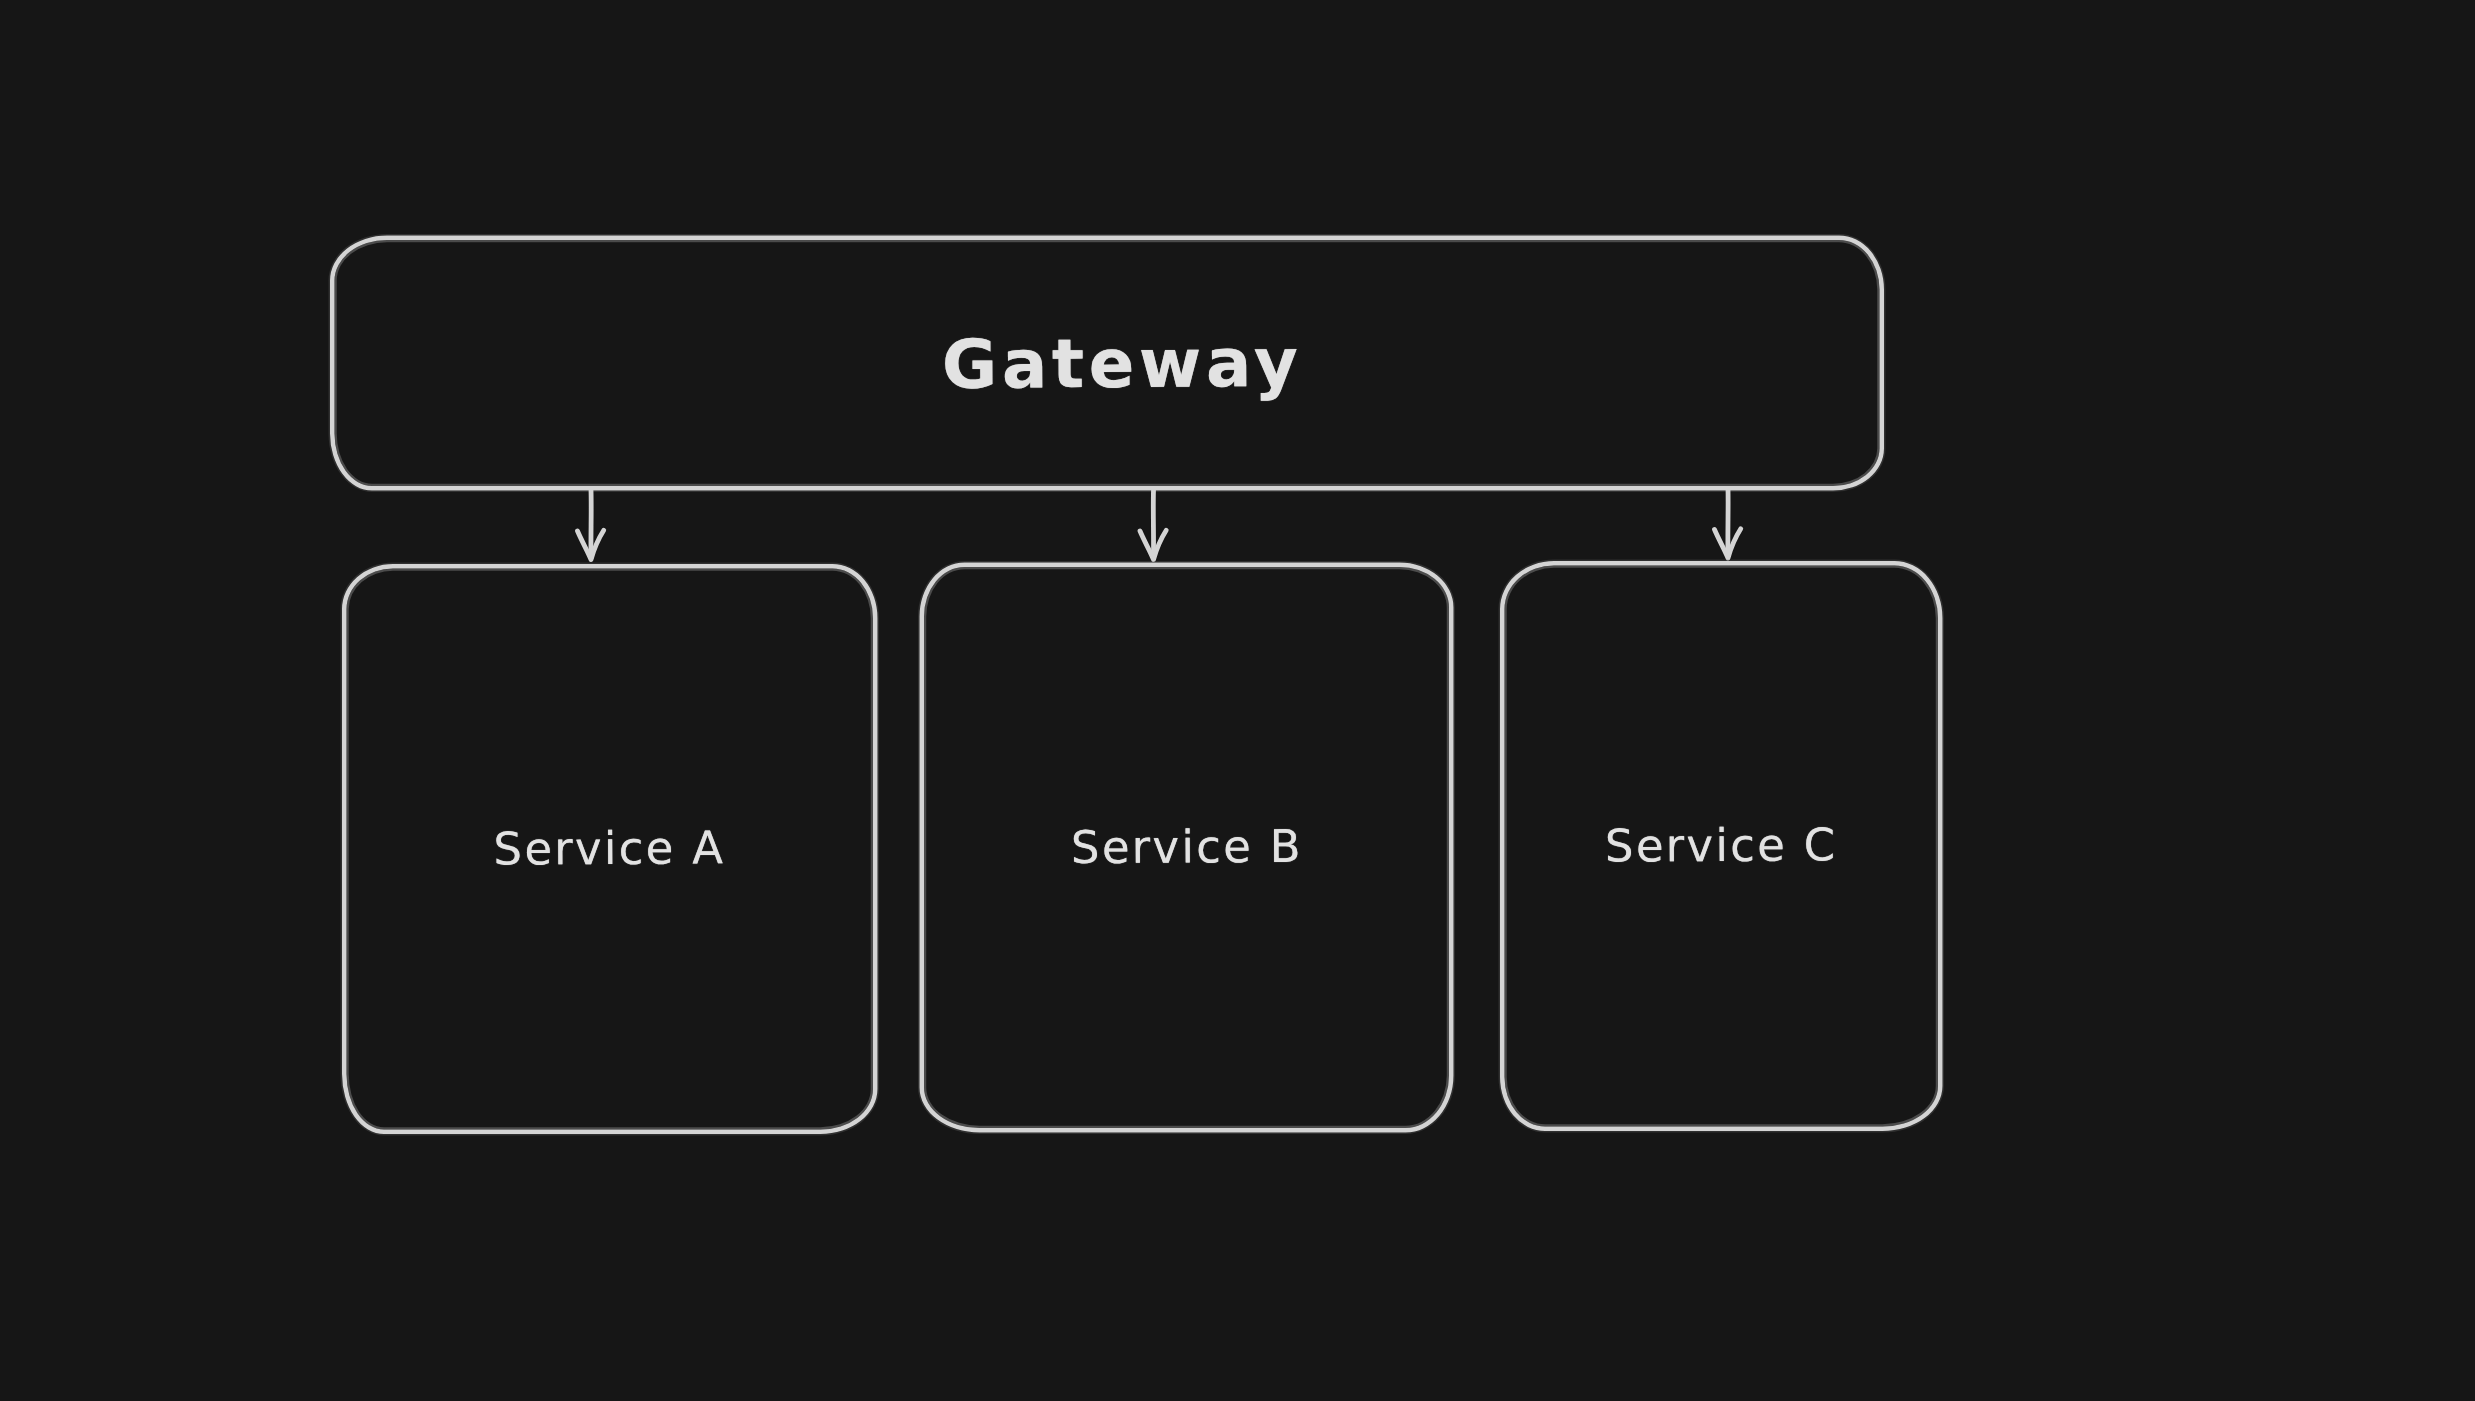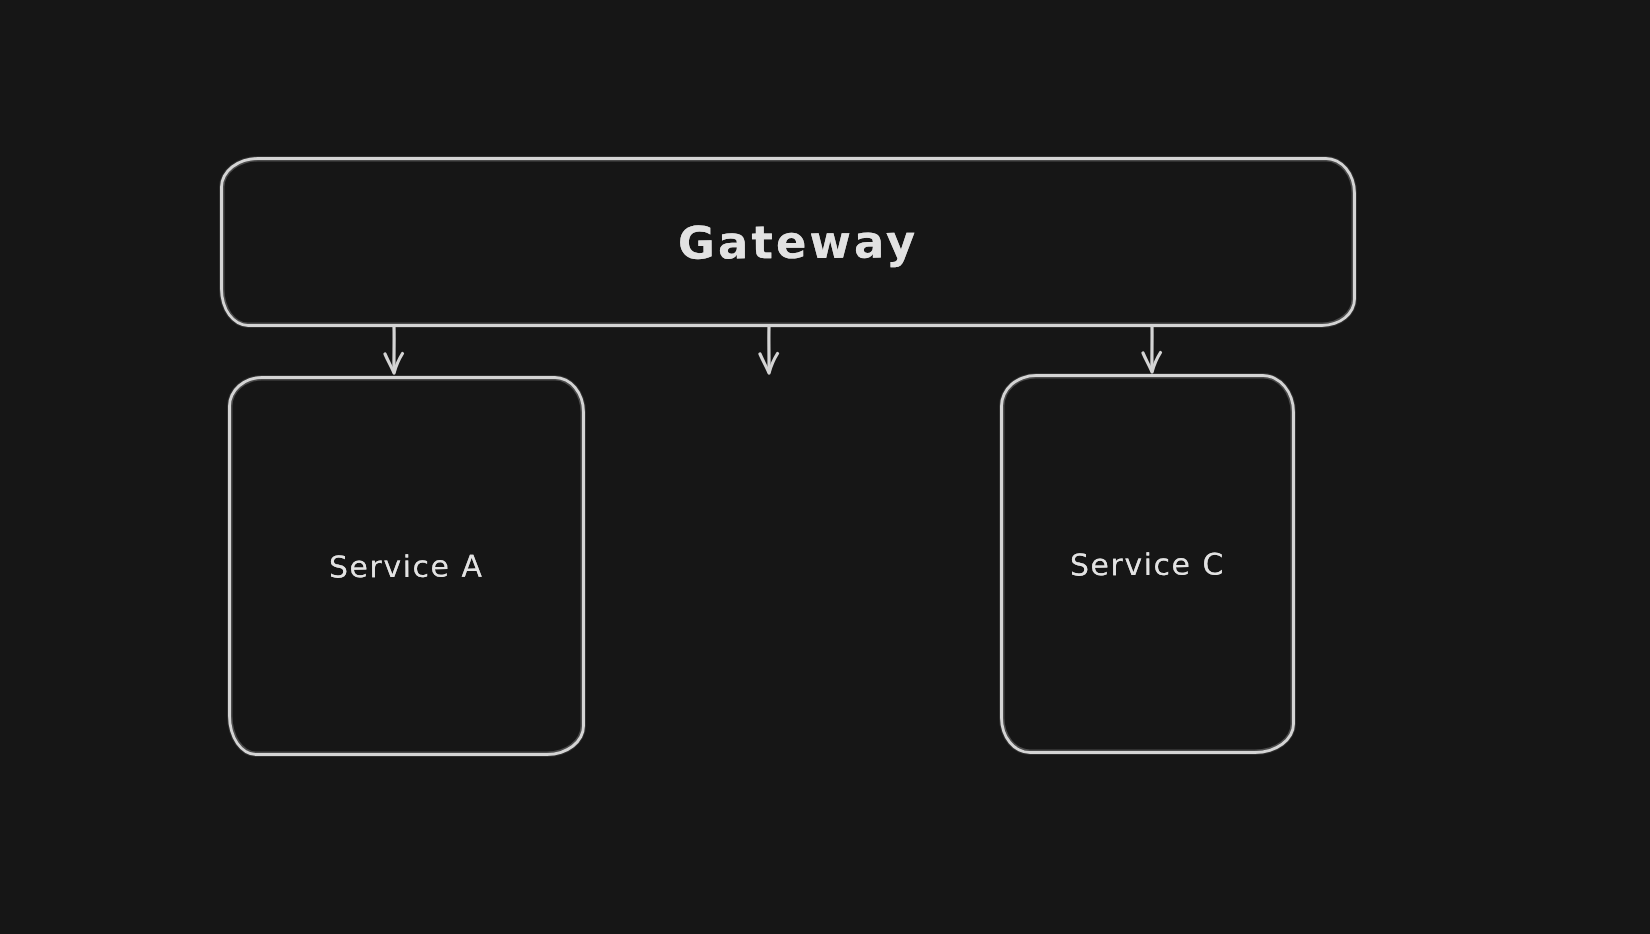--- a/index.html
+++ b/index.html
@@ -26,21 +26,21 @@
     background:transparent;
     display:flex;
     align-items:center;
     justify-content:center;
     box-shadow:
       inset 0 0 0 1.5px rgba(140,140,140,0.45),
       0 0 0 1px rgba(110,110,110,0.30);
   }
   
   .node-gateway{
-    left:220px;top:157px;width:1136px;height:170px;
+    left:220px;top:157px;width:1036px;height:170px;
     border-radius:38px 30px 34px 28px / 30px 36px 28px 38px;
     padding-left:20px;
   }
   .node-service-a{
     left:228px;top:376px;width:357px;height:380px;
     border-radius:34px 30px 38px 28px / 30px 36px 30px 40px;
   }
   .node-service-b{
     left:613px;top:375px;width:356px;height:380px;
     border-radius:30px 36px 32px 40px / 36px 30px 38px 30px;
@@ -107,18 +107,21 @@
     <svg viewBox="0 0 40 52" aria-hidden="true">
       <path d="M20 1 C20.3 14 19.7 30 20 46"></path>
       <path d="M11 28 C14 35 17.5 41 20 47 C22 40 25 33 28.5 27.5"></path>
     </svg>
   </div>
 
   <div class="node node-service-a">
     <span class="node-label service-label">Service A</span>
   </div>
 
+  <div class="node node-service-b">
+    <span class="node-label service-label">Service B</span>
+  </div>
 
   <div class="node node-service-c">
     <span class="node-label service-label">Service C</span>
   </div>
 
 </div>
 
 </body></html>

